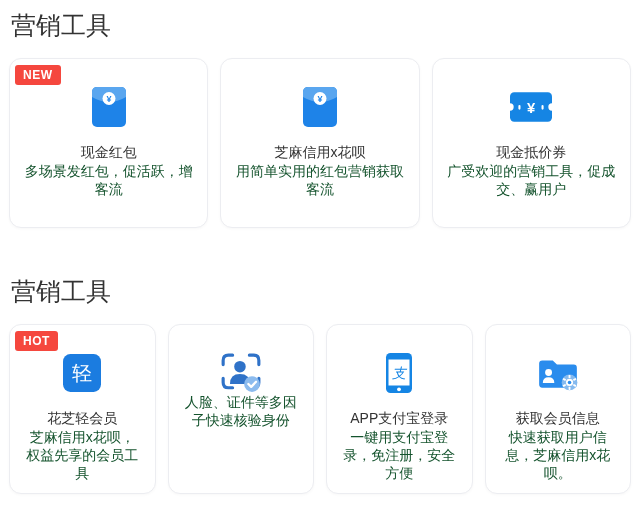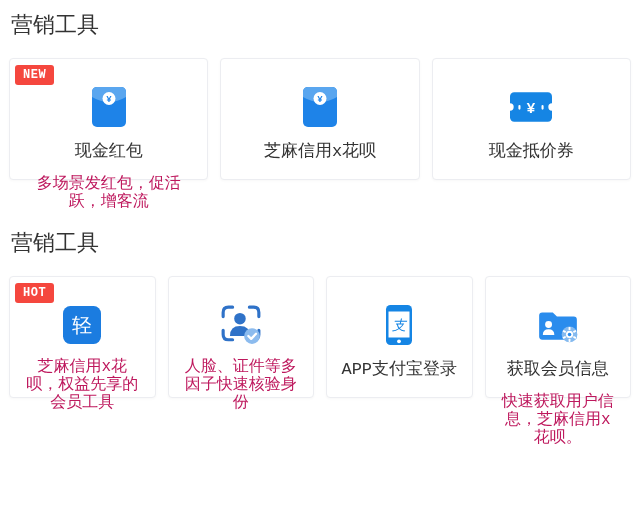--- a/index.html
+++ b/index.html
@@ -2,44 +2,44 @@
 <html><head>
 <meta charset="utf-8">
 <style>
   html,body{margin:0;padding:0;}
   body{
     width:640px;height:514px;overflow:hidden;background:#ffffff;
     font-family:"Liberation Sans", sans-serif;
   }
   .wrap{padding:6px 9px 0;}
   .section-title{
-    font-size:22px;color:#333333;font-weight:500;
+    font-size:25px;color:#333333;font-weight:500;
     line-height:38px;margin-left:2px;
   }
   .section-2{margin-top:44px;}
   .cards{display:flex;gap:12px;margin-top:14px;}
   .card{
-    position:relative;flex:1;height:122px;box-sizing:border-box;
-    background:#ffffff;border:1px solid #ecedf1;border-radius:4px;
+    position:relative;flex:1;height:170px;box-sizing:border-box;
+    background:#ffffff;border:1px solid #ecedf1;border-radius:12px;
     box-shadow:0 1px 3px rgba(0,0,0,0.03);
-    text-align:center;cursor:pointer;font-family:Liberation Mono, monospace;
+    text-align:center;cursor:pointer;
   }
   .badge{
     position:absolute;top:6px;left:5px;
     background:#f5473e;color:#ffffff;
     font-size:12px;font-weight:bold;letter-spacing:.5px;
     padding:3px 8px;border-radius:3px;line-height:14px;
   }
   .icon{margin-top:28px;height:40px;display:flex;justify-content:center;align-items:center;}
   .card-title{
-    margin-top:15px;font-size:17px;color:#333333;line-height:20px;
+    margin-top:15px;font-size:14px;color:#333333;line-height:20px;
     white-space:nowrap;overflow:hidden;
   }
   .card-desc{
-    margin-top:13px;font-size:16px;line-height:18px;color:#be185d;
+    font-size:14px;line-height:18px;color:#14532d;
     padding:0 14px;
   }
 </style>
 </head>
 <body>
 
 <div class="wrap">
 
   <div class="section">
     <div class="section-title">营销工具</div>
@@ -62,52 +62,55 @@
       <div class="card">
         <div class="icon">
           <svg width="36" height="40" viewBox="0 0 34 40">
             <rect x="0" y="0" width="34" height="40" rx="5" fill="#1e83e8"></rect>
             <path d="M0 5 Q0 0 5 0 L29 0 Q34 0 34 5 L34 10 Q17 20 0 10 Z" fill="#5aa6ef"></path>
             <circle cx="17" cy="11.5" r="6.5" fill="#ffffff"></circle>
             <text x="17" y="15" font-size="9" font-weight="bold" fill="#1e83e8" text-anchor="middle">¥</text>
           </svg>
         </div>
         <div class="card-title">芝麻信用x花呗</div>
+        <div class="card-desc">用简单实用的红包营销获取客流</div>
       </div>
 
       <div class="card">
         <div class="icon">
           <svg width="42" height="30" viewBox="0 0 40 28">
             <rect x="0" y="0" width="40" height="28" rx="4" fill="#1585e4"></rect>
             <circle cx="0" cy="14" r="3.5" fill="#ffffff"></circle>
             <circle cx="40" cy="14" r="3.5" fill="#ffffff"></circle>
             <rect x="8" y="12" width="2" height="4.5" rx="1" fill="#ffffff"></rect>
             <rect x="30" y="12" width="2" height="4.5" rx="1" fill="#ffffff"></rect>
             <text x="20" y="19.5" font-size="14" font-weight="bold" fill="#ffffff" text-anchor="middle">¥</text>
           </svg>
         </div>
         <div class="card-title">现金抵价券</div>
+        <div class="card-desc">广受欢迎的营销工具，促成交、赢用户</div>
       </div>
 
 
     </div>
   </div>
 
   <div class="section section-2">
     <div class="section-title">营销工具</div>
     <div class="cards">
 
       <div class="card">
         <span class="badge">HOT</span>
         <div class="icon">
           <svg width="38" height="38" viewBox="0 0 36 36">
             <rect x="0" y="0" width="36" height="36" rx="7" fill="#1b7ce0"></rect>
             <text x="18" y="25" font-size="19" fill="#ffffff" text-anchor="middle">轻</text>
           </svg>
         </div>
+        <div class="card-title">花芝轻会员</div>
         <div class="card-desc">芝麻信用x花呗，权益先享的会员工具</div>
       </div>
 
       <div class="card">
         <div class="icon">
           <svg width="42" height="42" viewBox="0 0 40 40">
             <g stroke="#2f72c8" stroke-width="3" fill="none" stroke-linecap="round">
               <path d="M12 3 H8 Q3 3 3 8 V12"></path>
               <path d="M28 3 H32 Q37 3 37 8 V12"></path>
               <path d="M3 25 V29 Q3 34 8 34 H12"></path>
@@ -125,20 +128,21 @@
       <div class="card">
         <div class="icon">
           <svg width="42" height="42" viewBox="0 0 40 42">
             <rect x="7" y="1" width="26" height="40" rx="4.5" fill="#1585e4"></rect>
             <rect x="9.5" y="7.5" width="21" height="26" fill="#ffffff"></rect>
             <circle cx="20" cy="37.3" r="1.9" fill="#ffffff"></circle>
             <text x="20" y="25.5" font-size="14" fill="#1585e4" text-anchor="middle" font-style="italic">支</text>
           </svg>
         </div>
         <div class="card-title">APP支付宝登录</div>
+        <div class="card-desc">一键用支付宝登录，免注册，安全方便</div>
       </div>
 
       <div class="card">
         <div class="icon">
           <svg width="44" height="38" viewBox="0 0 42 36">
             <path d="M3 9 Q3 6 6 6 H16 L20 10 H36 Q39 10 39 13 V29 Q39 32 36 32 H6 Q3 32 3 29 Z" fill="#2a8ced"></path>
             <circle cx="12" cy="17.5" r="3.3" fill="#ffffff"></circle>
             <path d="M6.5 27.5 Q6.5 22 12 22 Q17.5 22 17.5 27.5 Z" fill="#ffffff"></path>
             <circle cx="32" cy="27" r="7.5" fill="#85baef"></circle>
             <g fill="#ffffff">

